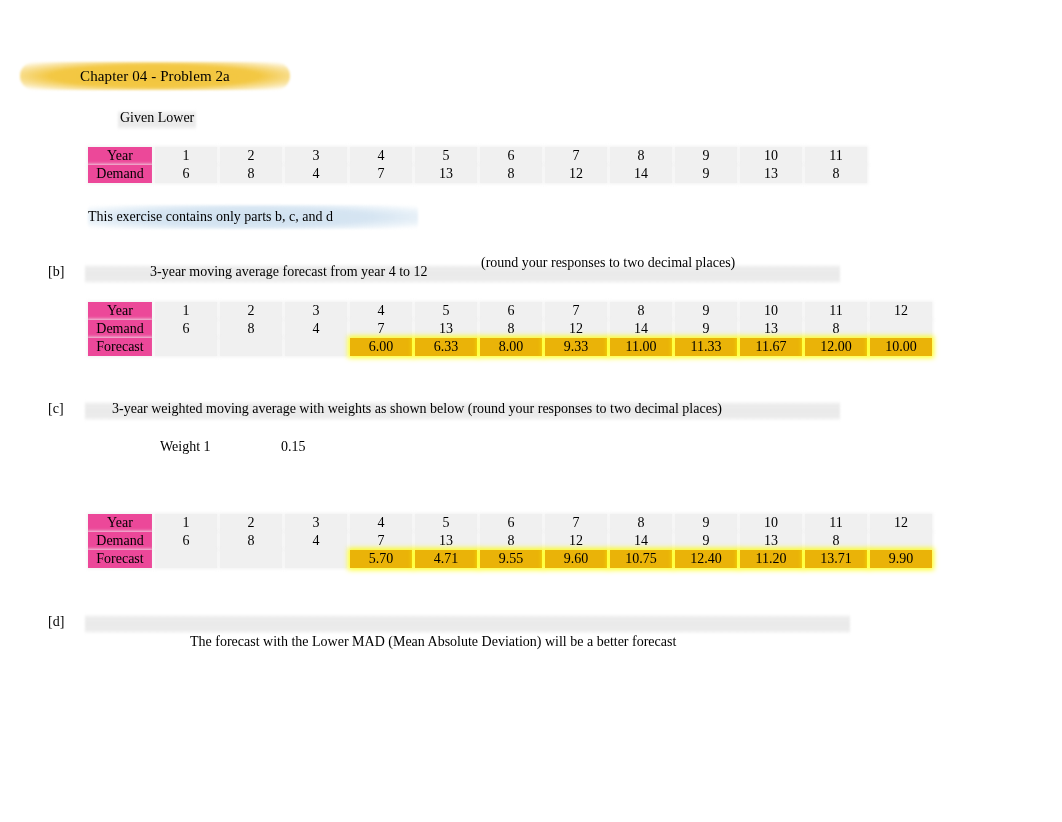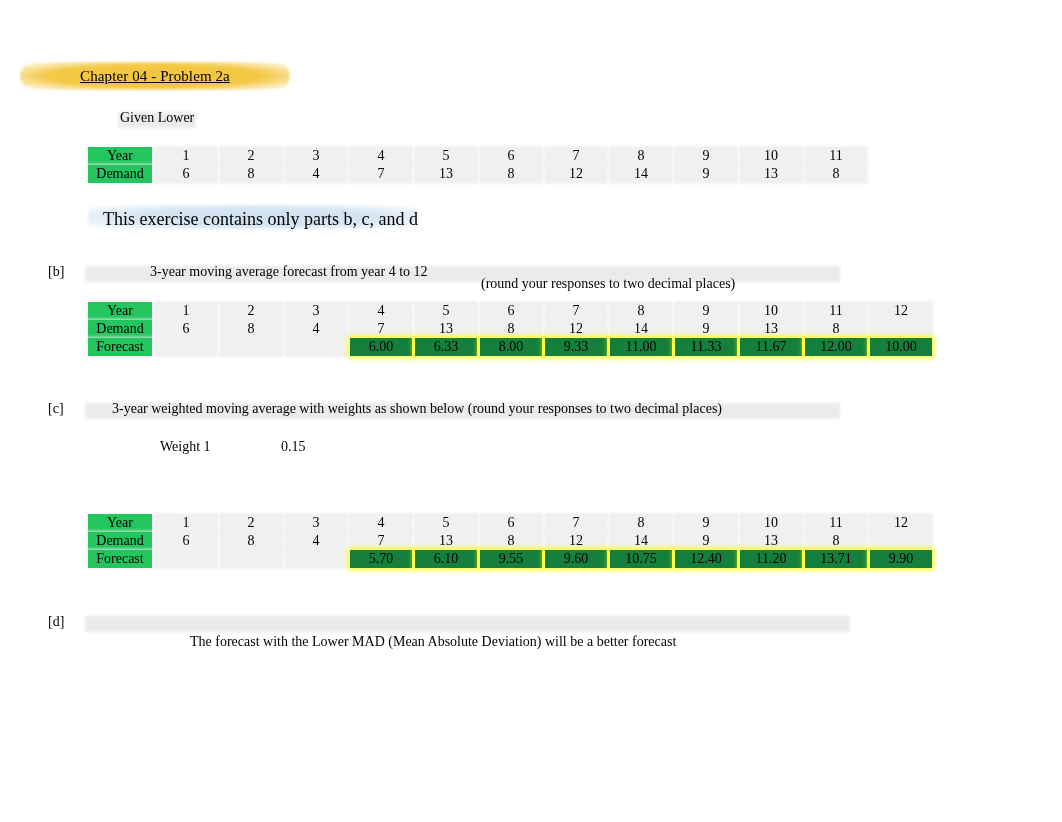--- a/index.html
+++ b/index.html
@@ -32,21 +32,20 @@
     filter: blur(1.2px);
   }
   #title-text {
     left: 20px;
     top: 68px;
     width: 270px;
     text-align: center;
     font-size: 15px;
     letter-spacing: 0.1px;
     white-space: nowrap;
-    text-decoration: underline;
   }
 
   
   .gray-band {
     background: linear-gradient(to bottom,
          rgba(255,255,255,0) 0%,
          rgba(233,233,233,0.85) 18%,
          rgba(233,233,233,0.95) 50%,
          rgba(233,233,233,0.85) 82%,
          rgba(255,255,255,0) 100%);
@@ -62,22 +61,22 @@
     border-radius: 4px;
     background: radial-gradient(ellipse at center,
            #cfe1f0 0%, #d6e5f2 52%, rgba(219,233,244,0.55) 76%,
            rgba(235,243,250,0.2) 92%, rgba(255,255,255,0) 100%);
     filter: blur(1.1px);
   }
   #exercise-note-text {
     left: 88px;
     top: 209px;
     width: 330px;
-    text-align: right;
-    font-size: 18px;
+    text-align: left;
+    font-size: 14px;
     white-space: nowrap;
   }
 
   
   .section-tag {
     font-size: 14px;
     width: 30px;
     text-align: left;
   }
   .section-heading-text {
@@ -94,30 +93,30 @@
   .data-table td {
     background: #f0f0f0;
     text-align: center;
     height: 18px;
     padding: 0;
     line-height: 18px;
     box-shadow: 0 0 3px 1px rgba(240,240,240,0.85);
   }
   .data-table td.rowlabel {
     width: 64px;
-    background: #22c55e;
+    background: #ec4899;
   }
   .data-table td.cell {
     width: 62px;
   }
   .data-table td.empty {
     background: #f0f0f0;
   }
   .data-table td.hl {
-    background: #15803d;
+    background: #eab308;
     box-shadow: 0 0 5px 2px rgba(255,255,0,0.85);
   }
 
   
   .weights-row { font-size: 14px; white-space: nowrap; }
   .w-label { display: inline-block; width: 84px; }
   .w-value { display: inline-block; width: 58px; text-align: right; }
   .w-note  { display: inline-block; }
 
   
@@ -166,21 +165,21 @@
   </tbody>
     </table>
 </div>
 
 <div class="abs" id="exercise-note-band"></div>
 <div class="abs" id="exercise-note-text">This exercise contains only parts b, c, and d</div>
 
 <div class="abs gray-band" style="left:85px; top:264px; width:755px; height:20px;"></div>
 <div class="abs section-tag" style="left:48px; top:264px;">[b]</div>
 <div class="abs section-heading-text" style="left:150px; top:264px;">3-year moving average forecast from year 4 to 12</div>
-<div class="abs section-heading-text" style="left:481px; top:276px;">(round your responses to two decimal places)</div>
+<div class="abs section-heading-text" style="left:481px; top:255px;">(round your responses to two decimal places)</div>
 
 <div class="abs" style="left:85px; top:302px;">
   <table class="data-table">
     <tbody>
         <tr>
       <td class="rowlabel">Year</td>
       <td class="cell">1</td>
       <td class="cell">2</td>
       <td class="cell">3</td>
       <td class="cell">4</td>
@@ -271,21 +270,21 @@
       <td class="cell">13</td>
       <td class="cell">8</td>
       <td class="cell"></td>
     </tr>
     <tr>
       <td class="rowlabel">Forecast</td>
       <td class="cell empty"></td>
       <td class="cell empty"></td>
       <td class="cell empty"></td>
       <td class="cell hl">5.70</td>
-      <td class="cell hl">6.10</td>
+      <td class="cell hl">4.71</td>
       <td class="cell hl">9.55</td>
       <td class="cell hl">9.60</td>
       <td class="cell hl">10.75</td>
       <td class="cell hl">12.40</td>
       <td class="cell hl">11.20</td>
       <td class="cell hl">13.71</td>
       <td class="cell hl">9.90</td>
     </tr>
   </tbody>
     </table>

